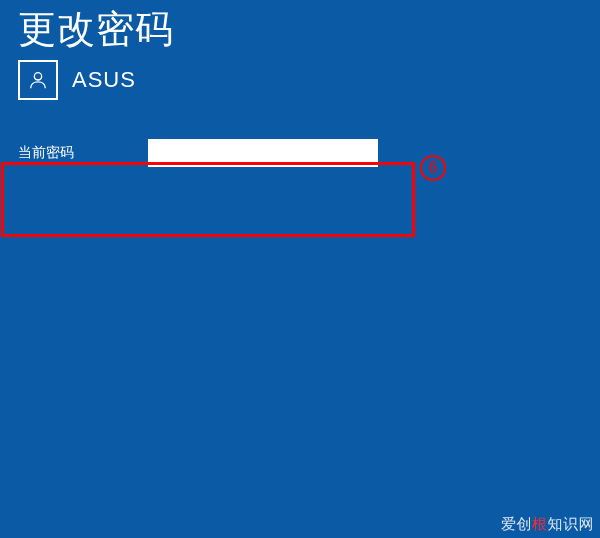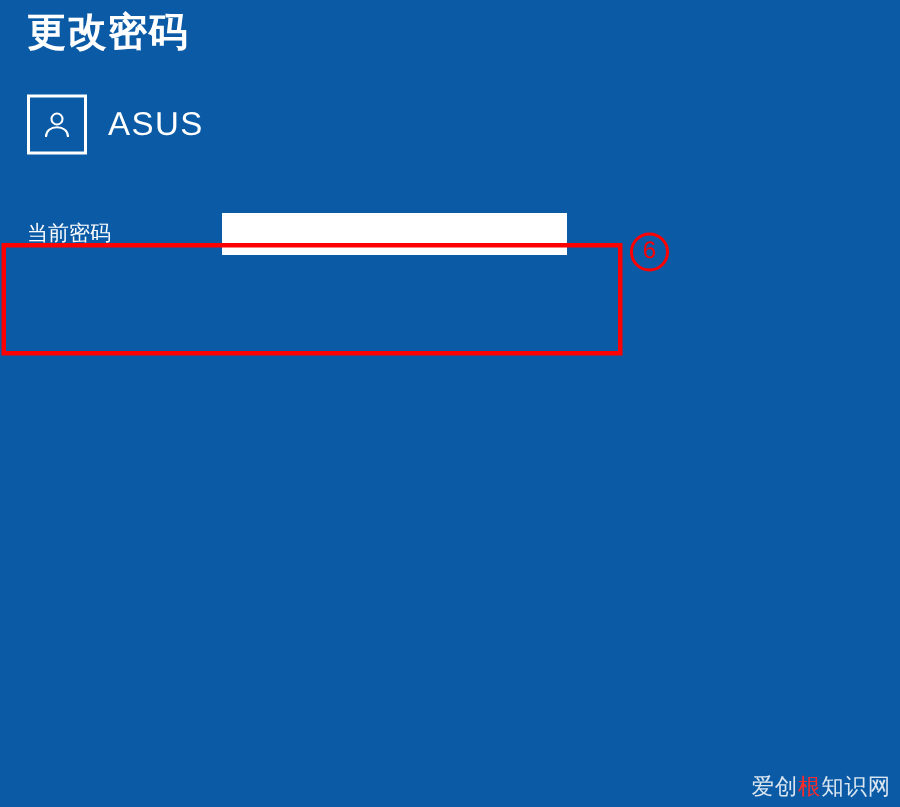--- a/index.html
+++ b/index.html
@@ -13,23 +13,23 @@
       background: #0a5aa5;
       font-family: "Microsoft YaHei", "Segoe UI", sans-serif;
       color: #ffffff;
       position: relative;
       overflow: hidden;
     }
     .container {
       padding: 4px 18px;
     }
     .page-title {
-      font-size: 26px;
-      font-weight: 700;
-      margin-bottom: 24px;
+      font-size: 38px;
+      font-weight: 400;
+      margin-bottom: 5px;
       letter-spacing: 1px;
     }
     .subtitle {
       font-size: 15px;
       font-weight: 300;
       margin-bottom: 24px;
     }
     .user-row {
       display: flex;
       align-items: center;

